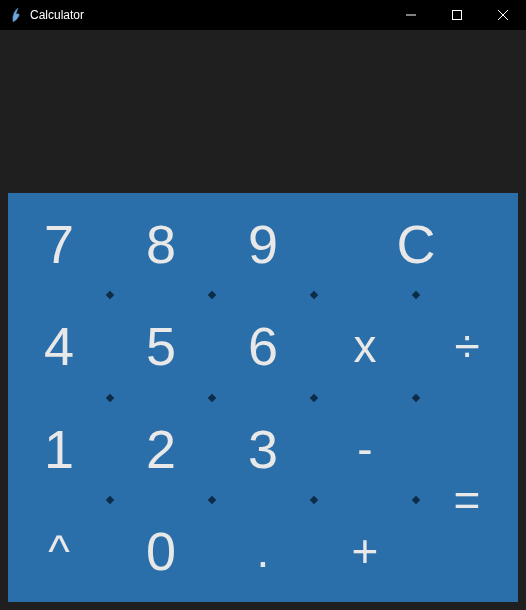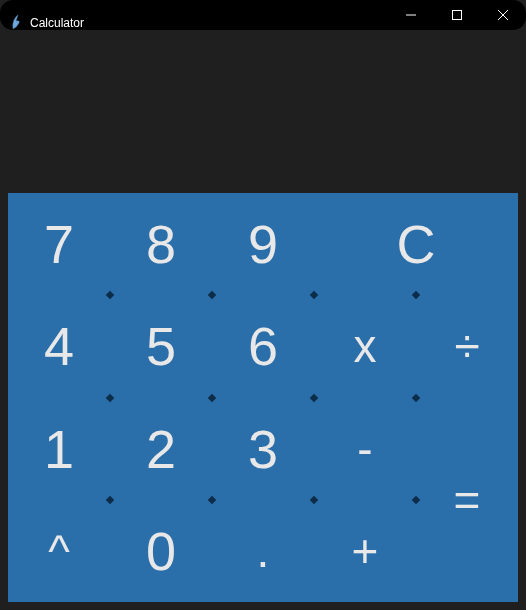--- a/index.html
+++ b/index.html
@@ -11,24 +11,23 @@
       width: 526px;
       height: 610px;
       background: #202020;
       font-family: "Segoe UI", Arial, sans-serif;
       overflow: hidden;
     }
     .titlebar {
       height: 30px;
       background: #000000;
       display: flex;
-      align-items: flex-end;
+      align-items: center;
       color: #ffffff;
       font-size: 12px;
-      border-radius: 13px;
     }
     .titlebar-icon {
       width: 16px;
       height: 16px;
       margin-left: 8px;
       margin-right: 6px;
       display: flex;
       align-items: center;
       justify-content: center;
     }

